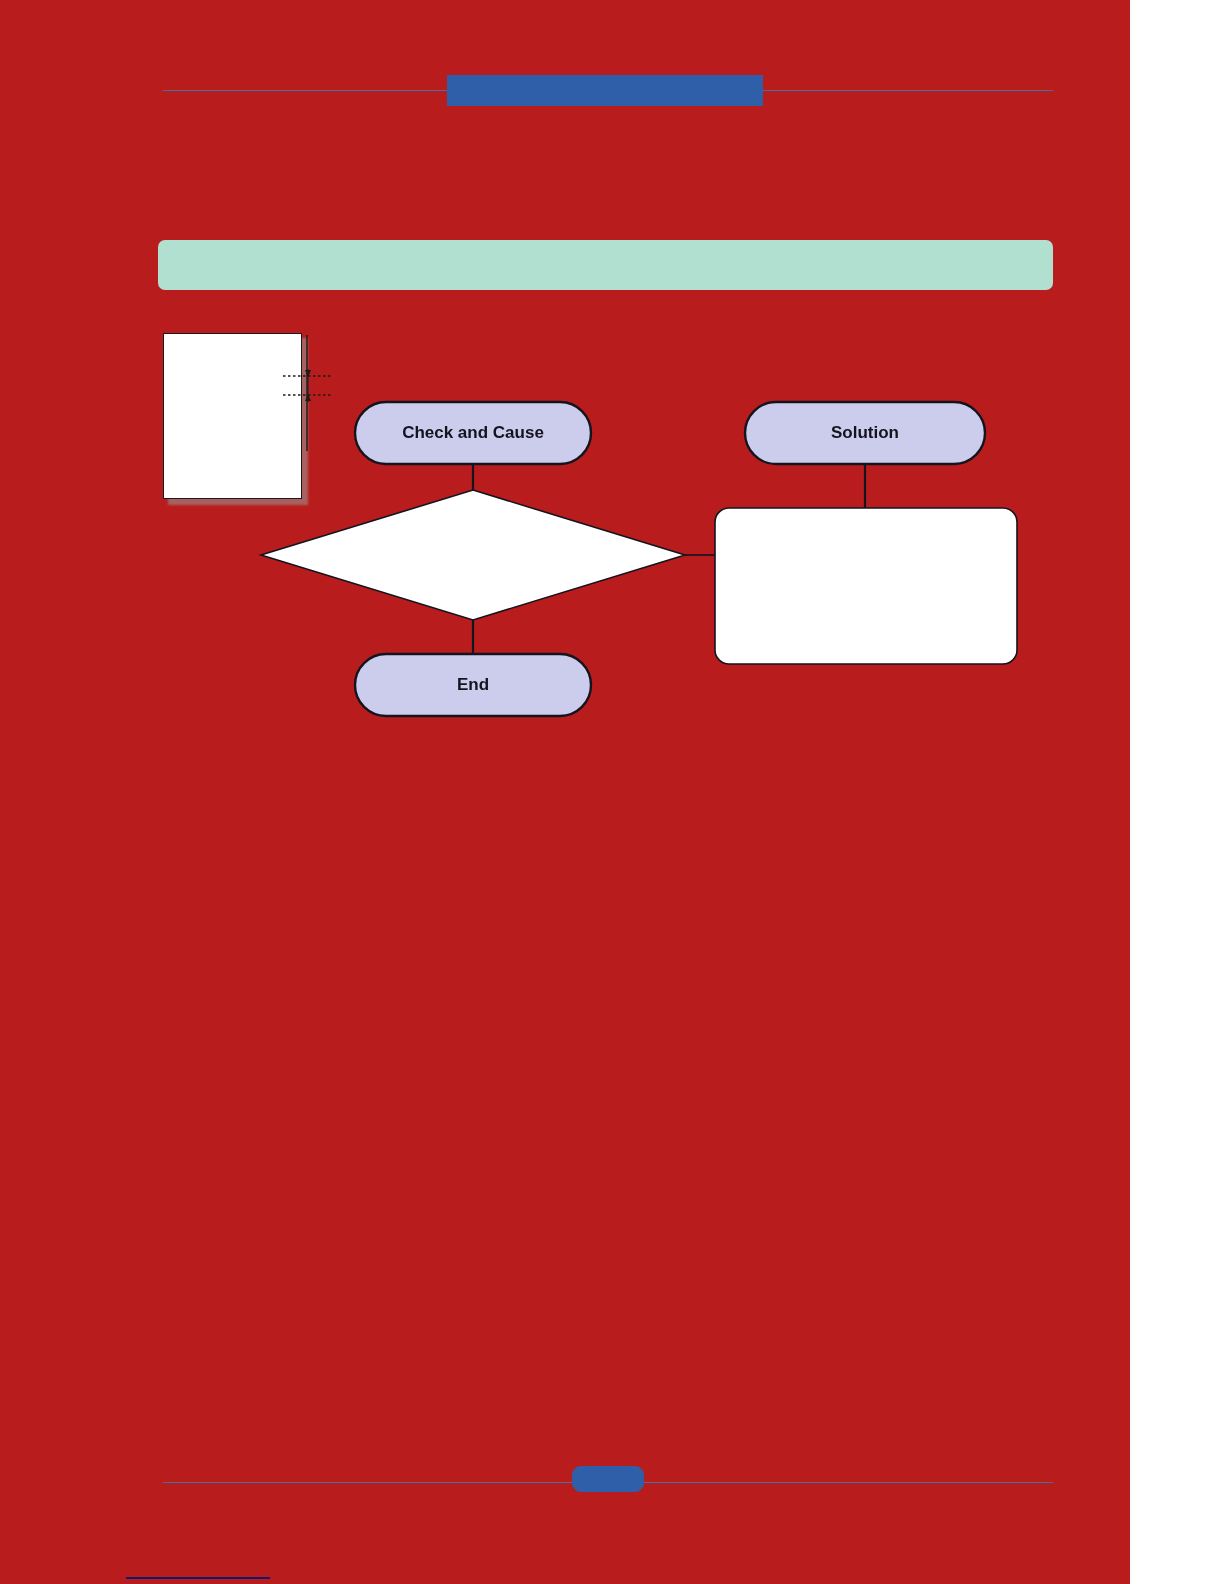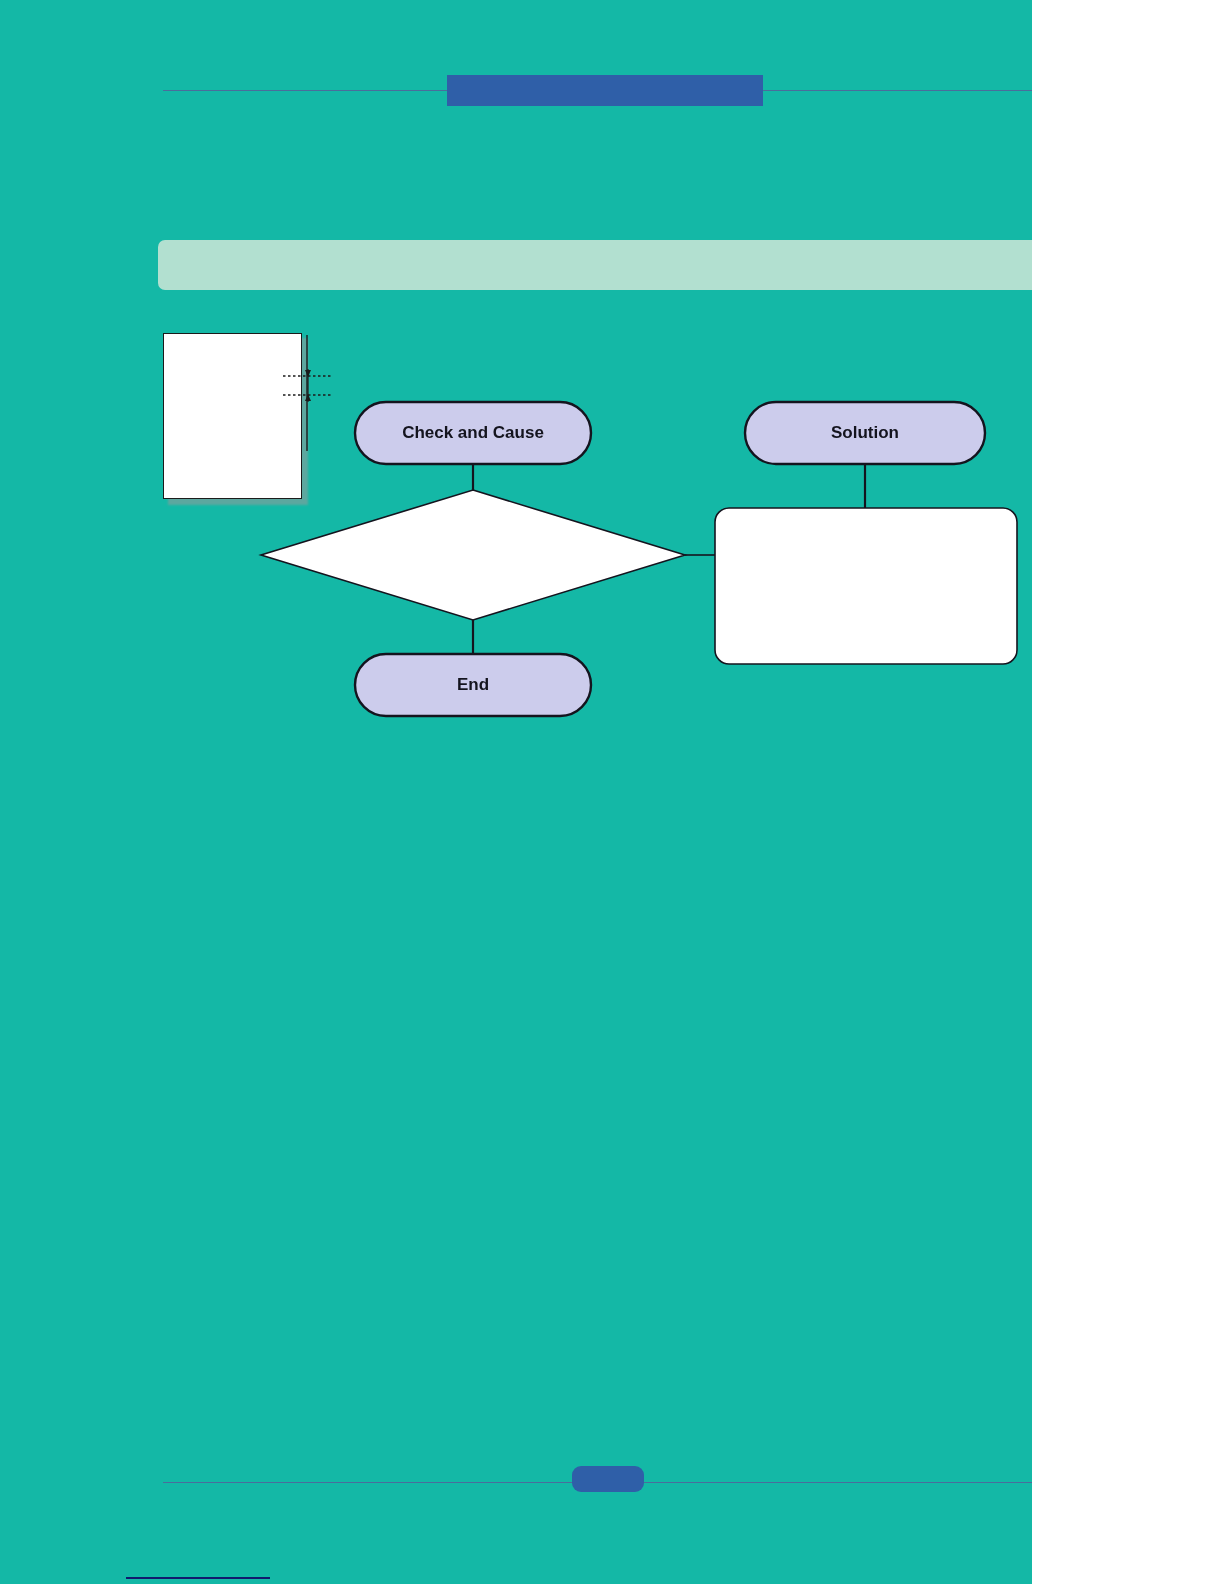--- a/index.html
+++ b/index.html
@@ -7,23 +7,23 @@
     margin: 0;
     padding: 0;
     background: #ffffff;
   }
   body {
     font-family: "Liberation Sans", sans-serif;
     -webkit-font-smoothing: antialiased;
   }
   #page {
     position: relative;
-    width: 1032px;
+    width: 1130px;
     height: 1584px;
-    background: #14b8a6;
+    background: #b91c1c;
     overflow: hidden;
   }
 
   
   .header-rule {
     position: absolute;
     left: 163px;
     top: 90px;
     width: 890px;
     height: 1px;

